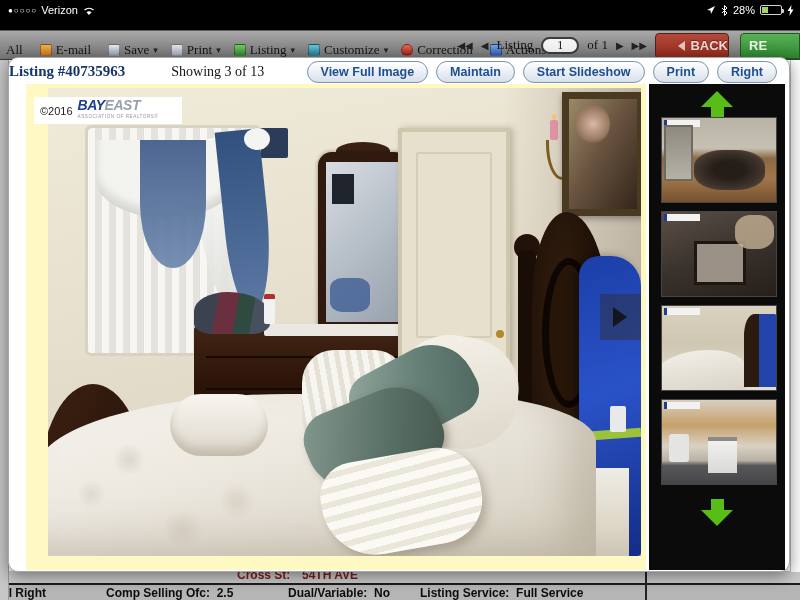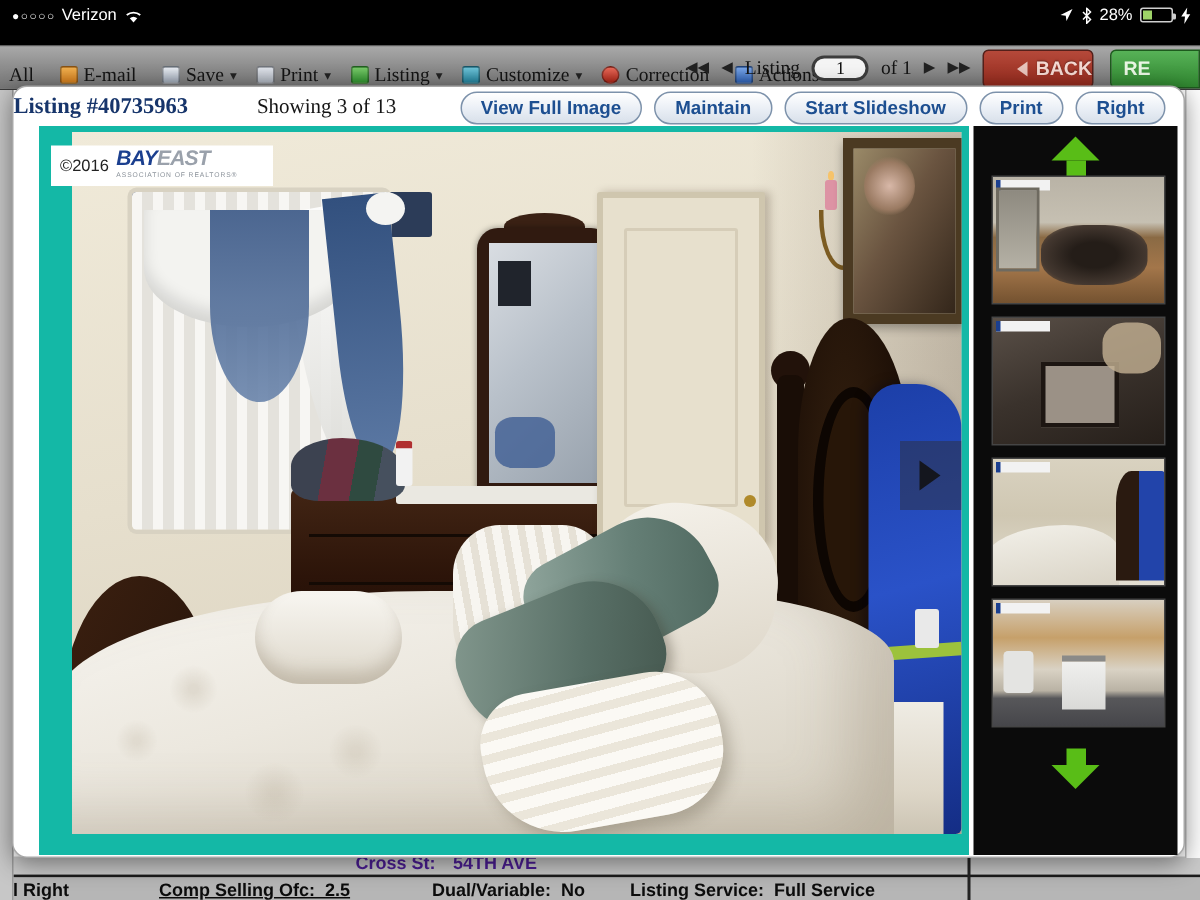--- a/index.html
+++ b/index.html
@@ -47,47 +47,47 @@
     border-radius:4px 0 0 4px; background:linear-gradient(180deg,#57b257 0%,#2f852f 100%); color:#eaf6e4;
     font-weight:bold; font-family:"Liberation Sans", sans-serif; font-size:13px;
     display:flex; align-items:center; padding-left:8px; cursor:pointer; }
 
   
   #page-left-sliver { position:absolute; left:0; top:60px; width:9px; height:540px; background:#c7c7c7;
     border-right:1px solid #9a9a9a; z-index:5; }
   #page-right-sliver { position:absolute; right:0; top:60px; width:10px; height:512px; background:#fdfdfd;
     border-left:1px solid #bdbdbd; z-index:5; }
   #row-cross { position:absolute; left:0; top:571px; width:800px; height:12px; background:#c9c9c9; z-index:4;
-    overflow:hidden; font-weight:bold; font-size:12px; color:#4c1d95; }
+    overflow:hidden; font-weight:bold; font-size:12px; color:#7f1d1d; }
   #row-cross .lbl { position:absolute; left:237px; top:-3px; }
   #row-cross .val { position:absolute; left:302px; top:-3px; }
   #row-line { position:absolute; left:0; top:583px; width:800px; height:2px; background:#1c1c1c; z-index:4; }
   #row-fields { position:absolute; left:0; top:585px; width:800px; height:15px; background:#b6b6b6; z-index:4;
     font-weight:bold; font-size:12px; color:#0c0c0c; }
   #row-fields span.bf { position:absolute; top:1px; white-space:pre; }
   #row-fields span.bf:nth-of-type(1) { left:2px; }
-  #row-fields span.bf:nth-of-type(2) { left:106px;text-decoration:underline; }
+  #row-fields span.bf:nth-of-type(2) { left:106px; }
   #row-fields span.bf:nth-of-type(3) { left:288px; }
   #row-fields span.bf:nth-of-type(4) { left:420px; }
   .vdiv { position:absolute; left:645px; top:571px; width:2px; height:29px; background:#232323; z-index:6; }
 
   
   #modal { position:absolute; left:8px; top:57px; width:782px; height:515px; background:#fff;
     border:1px solid #a8a8a8; border-radius:10px; box-shadow:0 4px 16px rgba(0,0,0,.45); z-index:20; }
   #modal-header { position:absolute; left:0; top:0; right:0; height:27px; display:flex; align-items:center; }
   #modal-title { font-family:"Liberation Serif", serif; font-weight:bold; font-size:15px; color:#17356b;
     }
   #modal-subtitle { font-family:"Liberation Serif", serif; font-size:14px; color:#141414; margin-left:46px; }
   #modal-buttons { margin-left:auto; margin-right:12px; display:flex; gap:8px; }
   .pill-btn { height:22px; padding:0 13px; border:1px solid #7d92ab; border-radius:11px;
     background:linear-gradient(180deg,#ffffff 0%,#e9eef5 55%,#d8e0ea 100%); color:#1d4f91;
     font-size:12.5px; font-weight:bold; display:flex; align-items:center; cursor:pointer; }
 
   
-  #photo-frame { position:absolute; left:17px; top:26px; width:620px; height:486px; background:#14b8a6;
+  #photo-frame { position:absolute; left:17px; top:26px; width:620px; height:486px; background:#fef9c3;
     overflow:hidden; }
   #photo { position:absolute; left:22px; top:4px; width:593px; height:468px; overflow:hidden;
     background:linear-gradient(170deg,#f0ead9 0%,#e6dfcd 45%,#d6cdb9 100%); }
 
   
   #watermark { position:absolute; left:8px; top:13px; width:148px; height:27px; background:#fff; z-index:40;
     display:flex; align-items:center; padding:0 6px; gap:5px; }
   .wm-c { font-size:11px; color:#222; }
   .wm-brand { line-height:11px; }
   .wm-bay { font-weight:bold; font-style:italic; color:#1b3f8f; font-size:14px; letter-spacing:-0.5px; }

